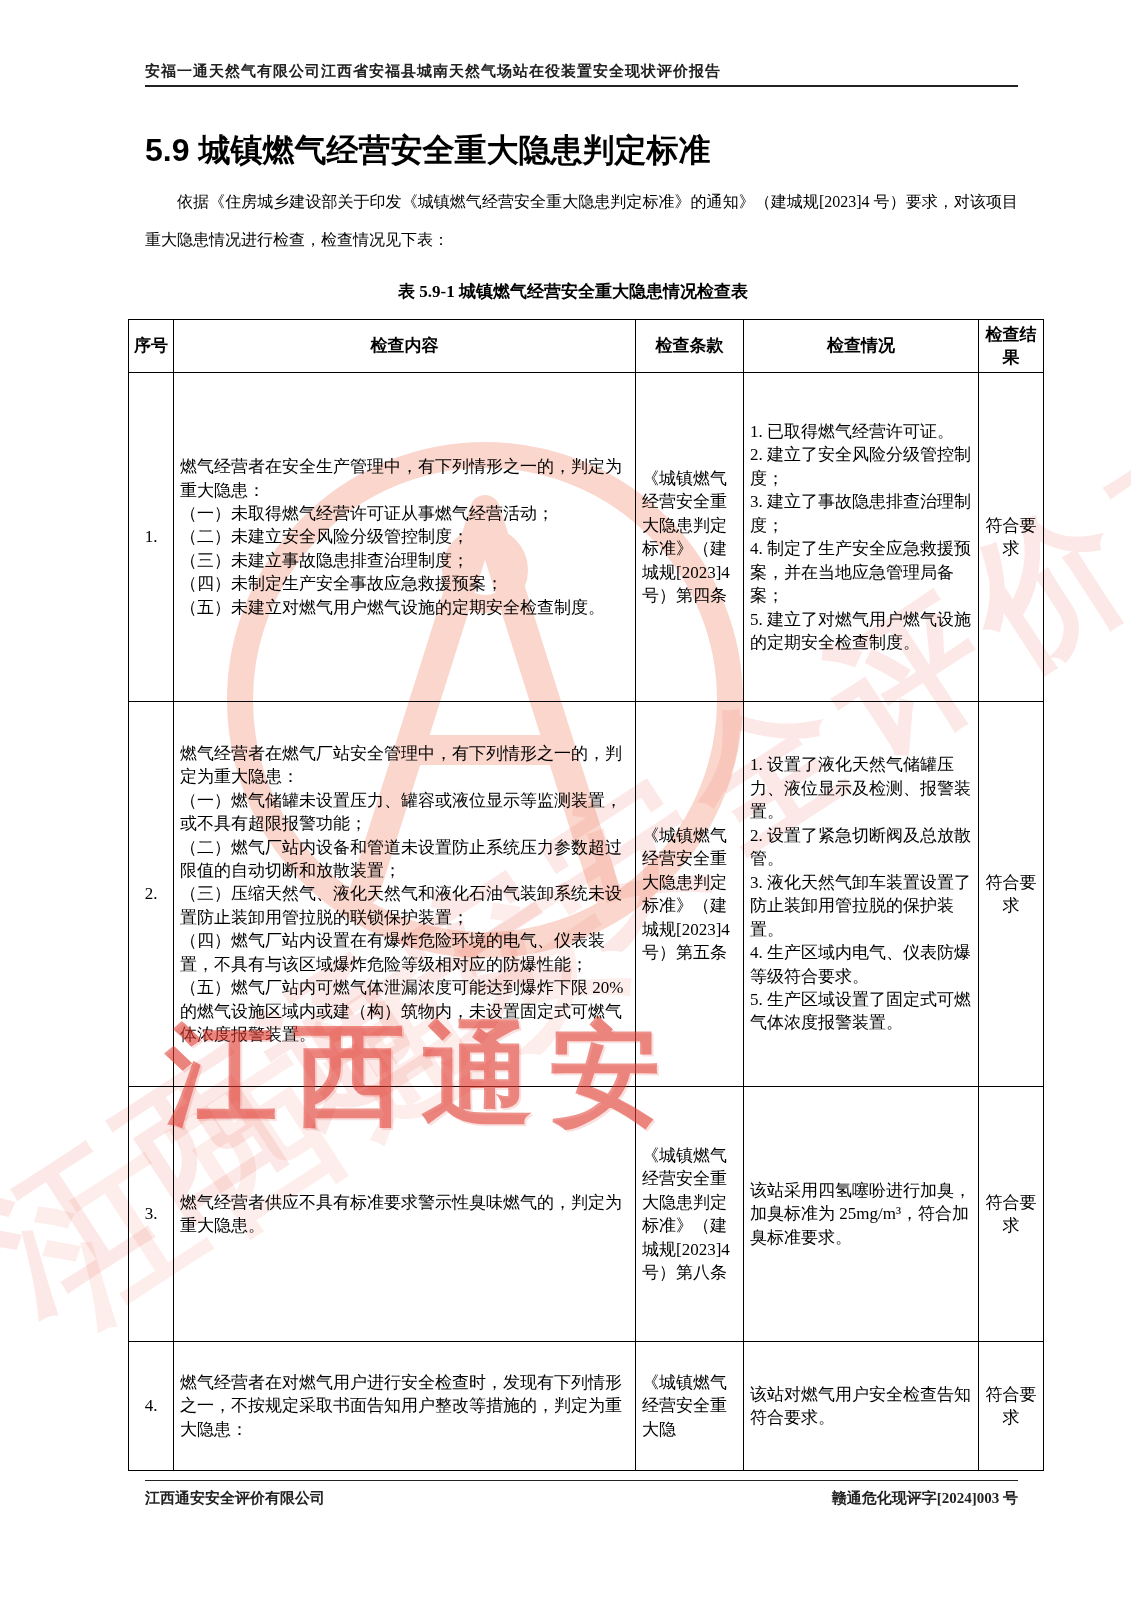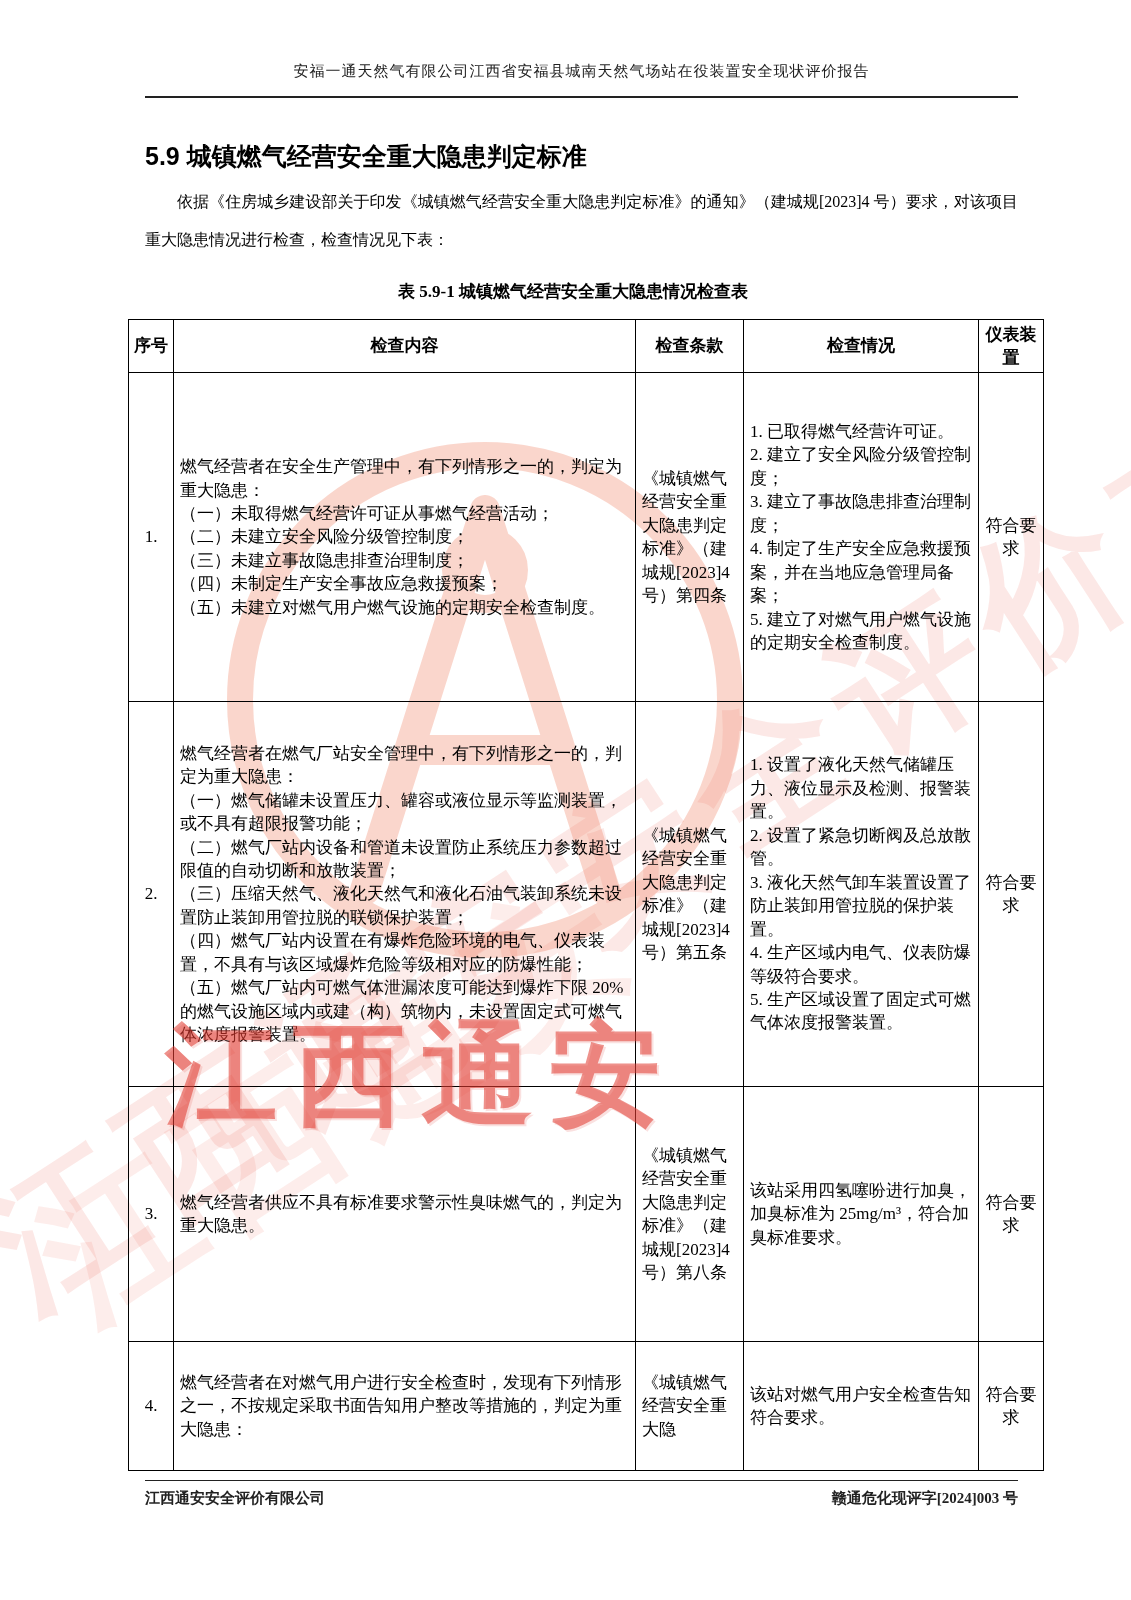--- a/index.html
+++ b/index.html
@@ -36,29 +36,28 @@
     font-size:112px;font-weight:bold;letter-spacing:16px;
     color:rgba(224,57,46,0.55);
     font-family:"Liberation Sans","DejaVu Sans",sans-serif;
     text-shadow:2px 2px 0 rgba(224,57,46,0.15);
     white-space:nowrap;
   }
   
   .content{position:relative;z-index:1;padding:62px 113px 0 128px;}
   .doc-header{
     margin-left:17px;
-    text-align:center;
-    font-size:15px;font-weight:normal;color:#222;
+    font-size:15px;font-weight:bold;color:#222;
     letter-spacing:1px;
-    padding-bottom:15px;
+    padding-bottom:4px;
     border-bottom:2px solid #222;
   }
   .section-title{
     margin:42px 0 10px 17px;
-    font-size:25px;font-weight:bold;color:#000;
+    font-size:32px;font-weight:bold;color:#000;
     font-family:"Liberation Sans","DejaVu Sans",sans-serif;
   }
   .intro{
     margin:10px 0 22px 17px;
     font-size:16px;line-height:2.35;
     text-indent:2em;text-align:justify;color:#000;
   }
   .table-caption{
     text-align:center;font-size:17px;font-weight:bold;color:#000;
     margin-bottom:16px;
@@ -122,21 +121,21 @@
 
     <div class="table-caption">表 5.9-1 城镇燃气经营安全重大隐患情况检查表</div>
 
     <table class="check">
       <thead>
         <tr>
           <th class="col-no">序号</th>
           <th class="col-content">检查内容</th>
           <th class="col-clause">检查条款</th>
           <th class="col-situation">检查情况</th>
-          <th class="col-result">仪表装置</th>
+          <th class="col-result">检查结果</th>
         </tr>
       </thead>
       <tbody id="table-body">
           <tr>
             <td class="col-no">1.</td>
             <td class="col-content">燃气经营者在安全生产管理中，有下列情形之一的，判定为重大隐患：
 （一）未取得燃气经营许可证从事燃气经营活动；
 （二）未建立安全风险分级管控制度；
 （三）未建立事故隐患排查治理制度；
 （四）未制定生产安全事故应急救援预案；

